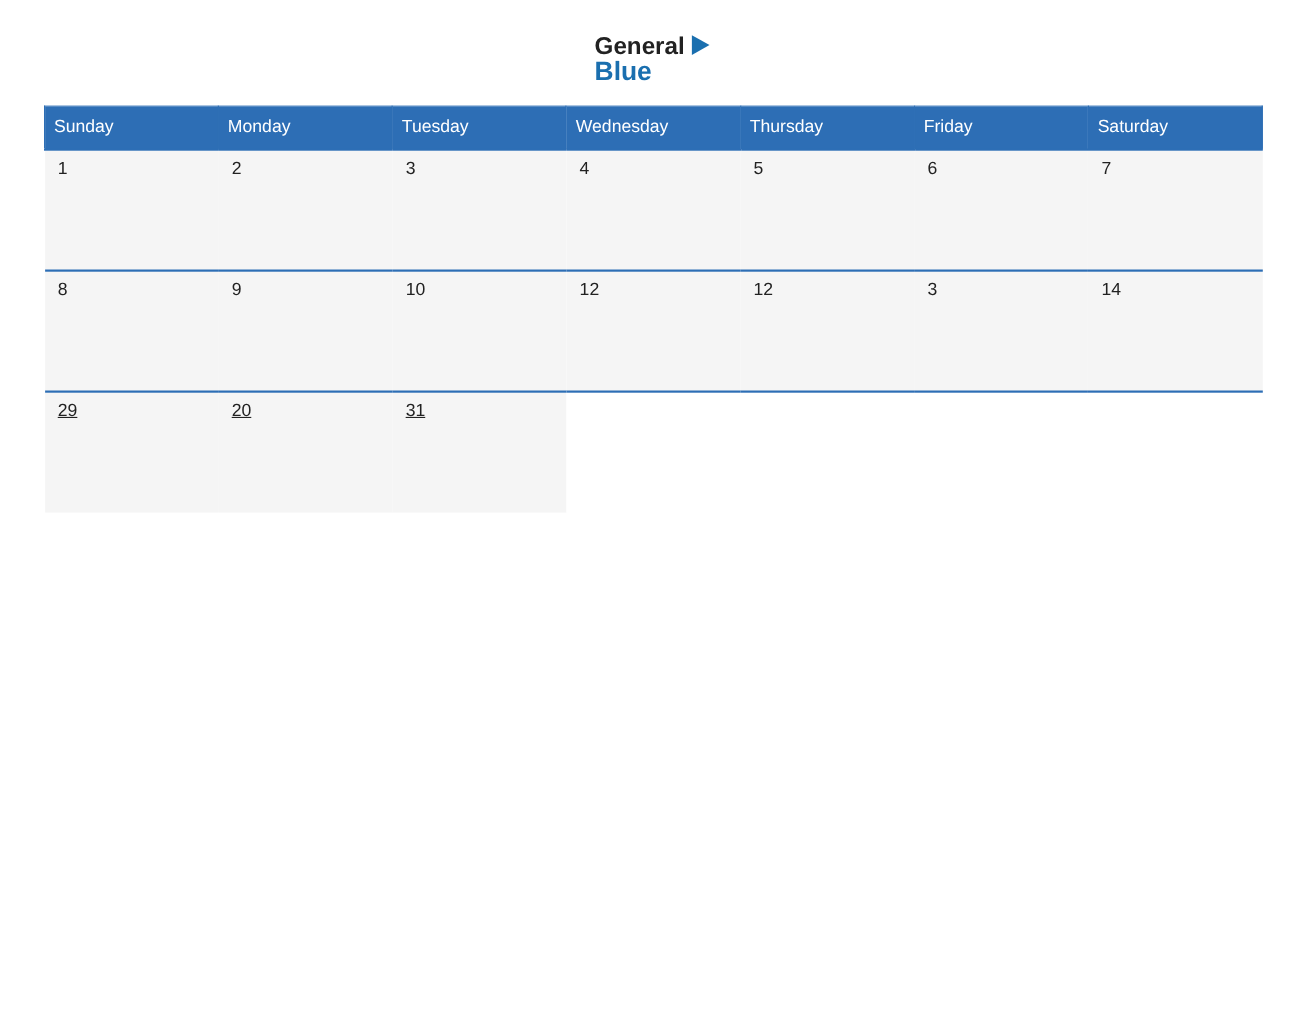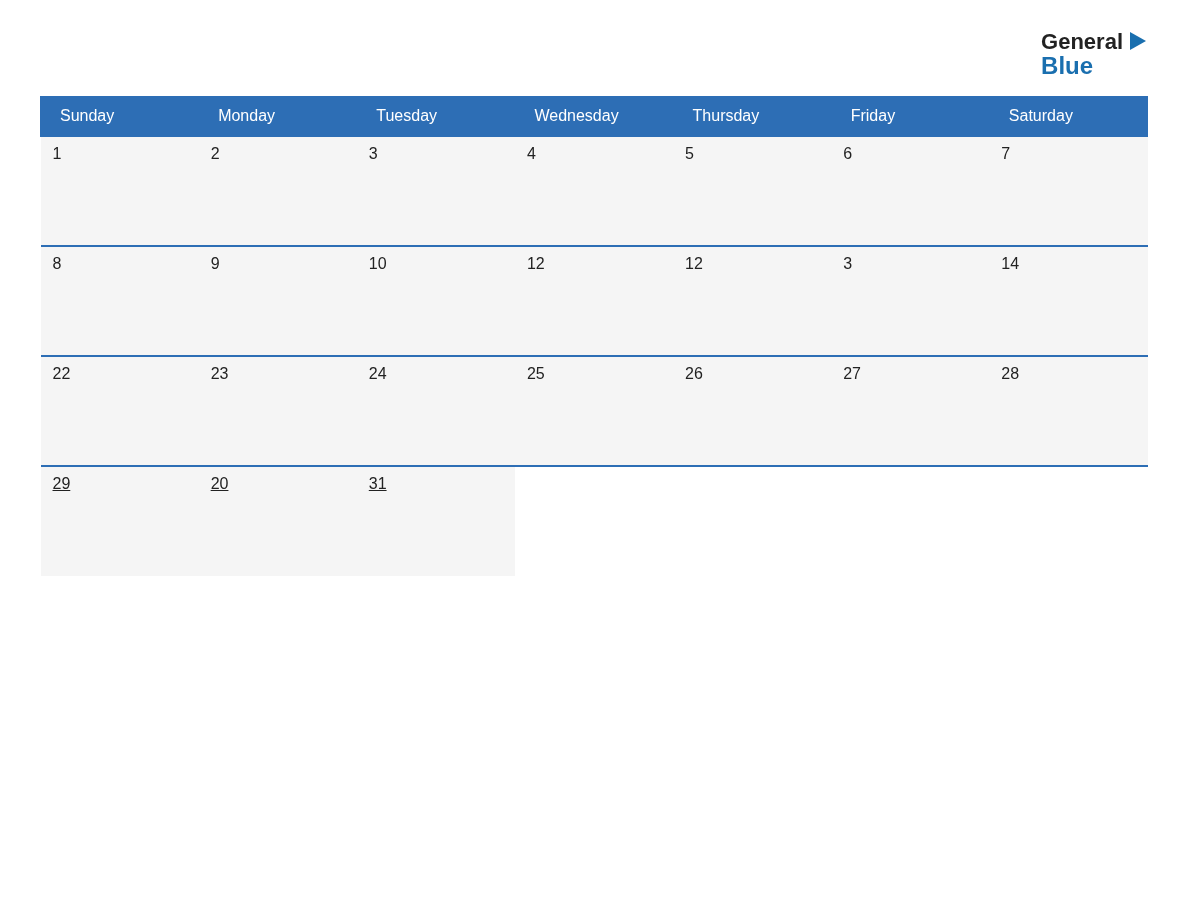--- a/index.html
+++ b/index.html
@@ -11,21 +11,21 @@
     body {
       background: #fff;
       font-family: Arial, Helvetica, sans-serif;
       width: 1188px;
       min-height: 918px;
       padding: 30px 40px;
     }
 
     .header {
       display: flex;
-      justify-content: flex-end;
+      justify-content: center;
       align-items: center;
       margin-bottom: 18px;
     }
 
     .logo {
       display: flex;
       align-items: flex-end;
       font-size: 22px;
       font-weight: bold;
       line-height: 1;
@@ -61,21 +61,21 @@
       width: 100%;
       border-collapse: collapse;
       table-layout: fixed;
     }
 
     .calendar-table thead tr th {
       background-color: #2d6eb5;
       color: #fff;
       font-size: 16px;
       font-weight: normal;
-      padding: 10px 19px;
+      padding: 10px 8px;
       text-align: left;
       border: 1px solid #2d6eb5;
     }
 
     .calendar-table tbody tr td {
       vertical-align: top;
       padding: 8px 12px;
       font-size: 16px;
       color: #222;
       height: 110px;
@@ -143,29 +143,20 @@
       <tr>
         <td><span class="day-num">8</span></td>
         <td><span class="day-num">9</span></td>
         <td><span class="day-num">10</span></td>
         <td><span class="day-num">12</span></td>
         <td><span class="day-num">12</span></td>
         <td><span class="day-num">3</span></td>
         <td><span class="day-num">14</span></td>
       </tr>
       <tr>
-        <td><span class="day-num">22</span></td>
-        <td><span class="day-num">23</span></td>
-        <td><span class="day-num">24</span></td>
-        <td><span class="day-num">25</span></td>
-        <td><span class="day-num">26</span></td>
-        <td><span class="day-num">27</span></td>
-        <td><span class="day-num">28</span></td>
-      </tr>
-      <tr>
         <td><span class="day-num">29</span></td>
         <td><span class="day-num">20</span></td>
         <td><span class="day-num">31</span></td>
         <td class="empty-cell" style="background-color: rgb(255, 255, 255); border-top: 2px solid rgb(45, 110, 181);"></td>
         <td class="empty-cell" style="background-color: rgb(255, 255, 255); border-top: 2px solid rgb(45, 110, 181);"></td>
         <td class="empty-cell" style="background-color: rgb(255, 255, 255); border-top: 2px solid rgb(45, 110, 181);"></td>
         <td class="empty-cell" style="background-color: rgb(255, 255, 255); border-top: 2px solid rgb(45, 110, 181);"></td>
       </tr>
     </tbody>
 </table>

